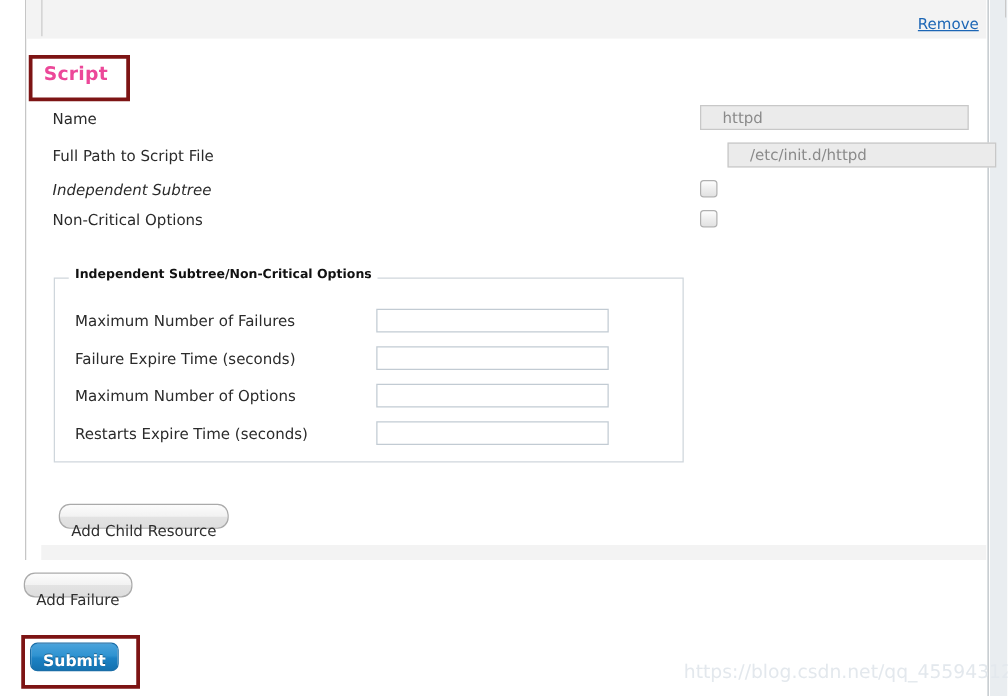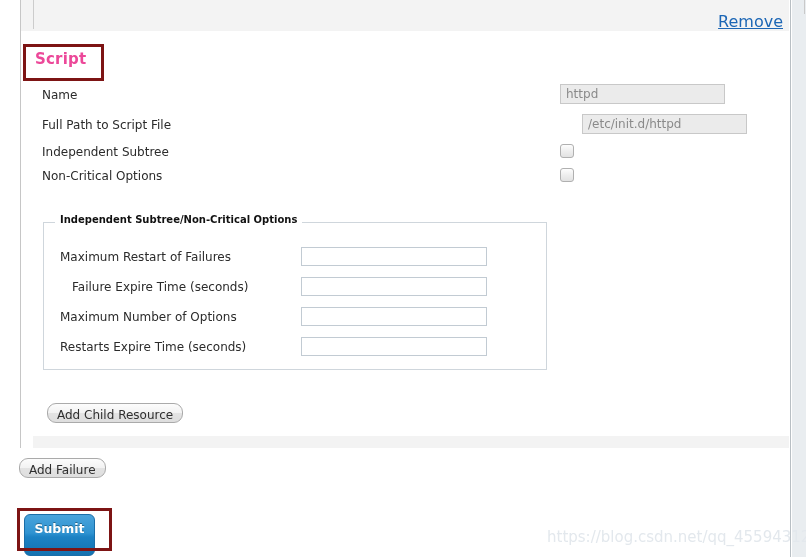--- a/index.html
+++ b/index.html
@@ -70,21 +70,21 @@
     top: 0px;
     width: 1px;
     height: 29px;
     background: #cccccc;
   }
 
   #remove-link {
     position: absolute;
     right: 23px;
     top: 12px;
-    font-size: 16px;
+    font-size: 12px;
     color: #1c66b5;
     text-decoration: underline;
     cursor: pointer;
   }
 
   
   #script-body {
     position: absolute;
     left: 33px;
     top: 31px;
@@ -136,36 +136,36 @@
 
   .form-label {
     position: absolute;
     left: 42px;
     font-size: 12px;
     color: #2b2b2b;
     white-space: nowrap;
   }
   #label-name            { top: 88px;  }
   #label-fullpath        { top: 118px; }
-  #label-subtree         { top: 145px; }
+  #label-subtree         { top: 145px; font-style: italic; }
   #label-noncritical     { top: 169px; }
 
   
   .disabled-input {
     position: absolute;
     left: 560px;
-    width: 165px;
+    width: 215px;
     height: 20px;
     background: #ebebeb;
     border: 1px solid #c8c8c8;
     box-sizing: border-box;
     font-family: "DejaVu Sans", "Liberation Sans", sans-serif;
     font-size: 12px;
     color: #8a8a8a;
-    padding: 0 5px;
+    padding: 0 17px;
     line-height: 18px;
   }
   #input-name     { top: 84px; }
   #input-fullpath { top: 114px; margin-left: 22px; }
 
   
   .fake-checkbox {
     position: absolute;
     left: 560px;
     width: 14px;
@@ -203,21 +203,21 @@
   }
 
   .option-label {
     position: absolute;
     left: 60px;
     font-size: 12px;
     color: #2b2b2b;
     white-space: nowrap;
   }
   #opt-label-0 { top: 250px; }
-  #opt-label-1 { top: 280px; margin-left: 12px; }
+  #opt-label-1 { top: 280px; }
   #opt-label-2 { top: 310px; }
   #opt-label-3 { top: 340px; }
 
   .option-input {
     position: absolute;
     left: 301px;
     width: 186px;
     height: 19px;
     background: #ffffff;
     border: 1px solid #c2cbd3;
@@ -234,21 +234,21 @@
 
   
   .pill-button {
     position: absolute;
     font-family: "DejaVu Sans", "Liberation Sans", sans-serif;
     font-size: 12px;
     color: #2f2f2f;
     background: linear-gradient(to bottom, #fcfcfc 0%, #f2f2f2 50%, #e3e3e3 51%, #dedede 100%);
     border: 1px solid #aaaaaa;
     border-radius: 9px;
-    padding: 4px 9px 3px 9px;
+    padding: 14px 9px 3px 9px;
     cursor: pointer;
     white-space: nowrap;
     box-sizing: border-box;
   }
   #add-child-resource-button {
     left: 47px;
     top: 403px;
     height: 20px;
     line-height: 14px;
   }
@@ -258,21 +258,21 @@
     height: 20px;
     line-height: 14px;
   }
 
   
   #submit-button {
     position: absolute;
     left: 24px;
     top: 514px;
     width: 71px;
-    height: 42px;
+    height: 23px;
     border: 1px solid #1a6ea8;
     border-radius: 6px;
     background: linear-gradient(to bottom, #4aa3db 0%, #2f93d1 45%, #1c82c4 55%, #1472b0 100%);
     color: #ffffff;
     font-family: "DejaVu Sans", "Liberation Sans", sans-serif;
     font-size: 12.5px;
     font-weight: bold;
     text-shadow: 0 -1px 0 rgba(0,0,0,0.35);
     cursor: pointer;
     box-sizing: border-box;
@@ -320,21 +320,21 @@
 
 <div class="form-label" id="label-subtree">Independent Subtree</div>
 <div class="fake-checkbox" id="checkbox-subtree"></div>
 
 <div class="form-label" id="label-noncritical">Non-Critical Options</div>
 <div class="fake-checkbox" id="checkbox-noncritical"></div>
 
 <div id="options-fieldset"></div>
 <div id="options-legend">Independent Subtree/Non-Critical Options</div>
 
-<div class="option-label" id="opt-label-0">Maximum Restart of Failures</div>
+<div class="option-label" id="opt-label-0">Maximum Number of Failures</div>
 <input class="option-input" id="opt-input-0" type="text" value="" style="">
 
 <div class="option-label" id="opt-label-1">Failure Expire Time (seconds)</div>
 <input class="option-input" id="opt-input-1" type="text" value="" style="">
 
 <div class="option-label" id="opt-label-2">Maximum Number of Options</div>
 <input class="option-input" id="opt-input-2" type="text" value="" style="">
 
 <div class="option-label" id="opt-label-3">Restarts Expire Time (seconds)</div>
 <input class="option-input" id="opt-input-3" type="text" value="" style="">

